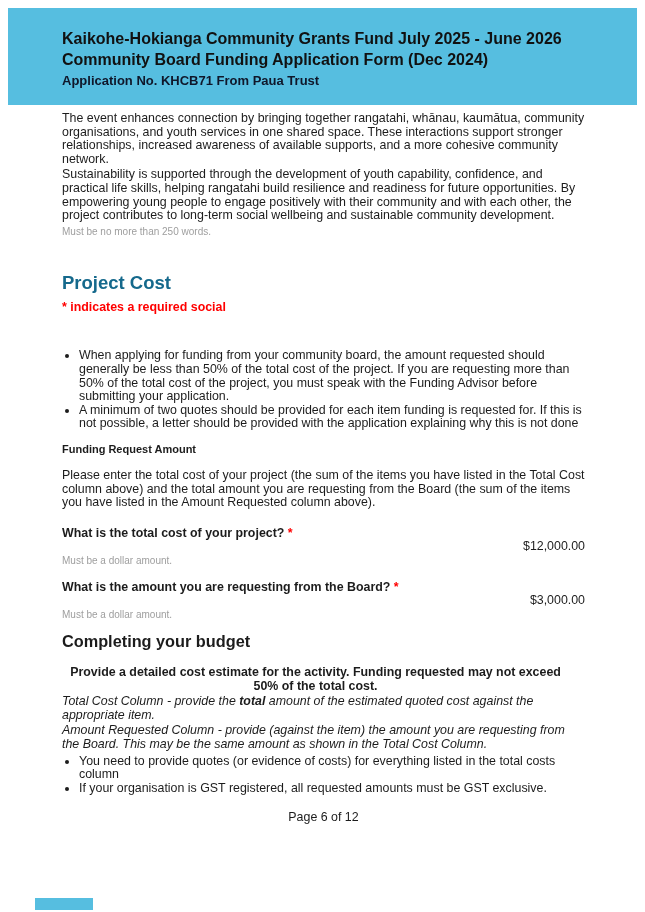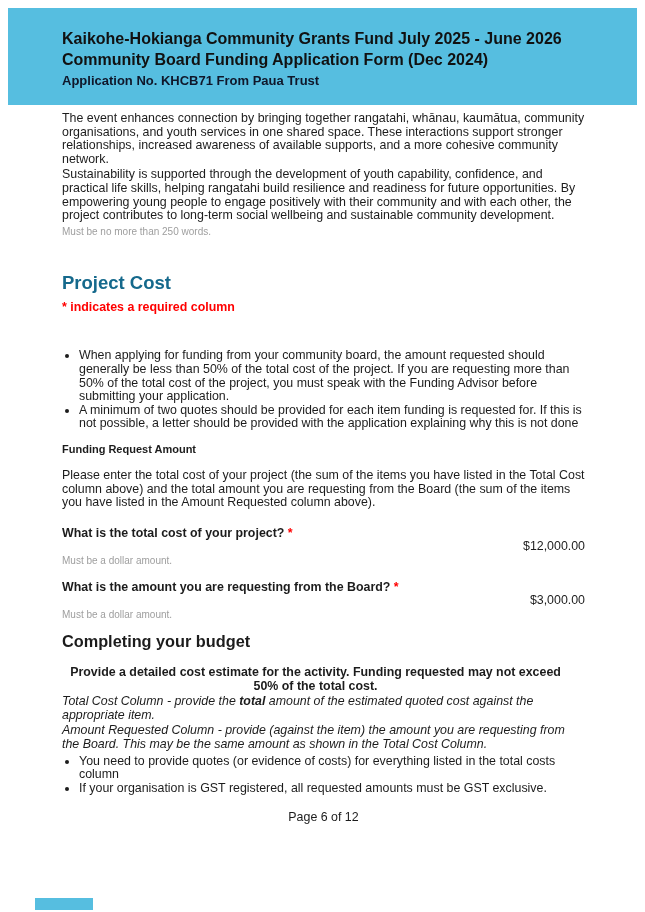--- a/index.html
+++ b/index.html
@@ -98,21 +98,21 @@
   </header>
 
   <main class="content">
 
     <p>The event enhances connection by bringing together rangatahi, whānau, kaumātua, community organisations, and youth services in one shared space. These interactions support stronger relationships, increased awareness of available supports, and a more cohesive community network.</p>
     <p>Sustainability is supported through the development of youth capability, confidence, and practical life skills, helping rangatahi build resilience and readiness for future opportunities. By empowering young people to engage positively with their community and with each other, the project contributes to long-term social wellbeing and sustainable community development.</p>
     <div class="hint">Must be no more than 250 words.</div>
 
     <h2 class="section-teal">Project Cost</h2>
 
-    <div class="required-note">* indicates a required column</div>
+    <div class="required-note">* indicates a required social</div>
 
     <ul class="guidelines">
       <li>When applying for funding from your community board, the amount requested should generally be less than 50% of the total cost of the project. If you are requesting more than 50% of the total cost of the project, you must speak with the Funding Advisor before submitting your application.</li>
       <li>A minimum of two quotes should be provided for each item funding is requested for. If this is not possible, a letter should be provided with the application explaining why this is not done</li>
     </ul>
 
     <h3 class="sub">Funding Request Amount</h3>
 
     <p class="intro">Please enter the total cost of your project (the sum of the items you have listed in the Total Cost column above) and the total amount you are requesting from the Board (the sum of the items you have listed in the Amount Requested column above).</p>
 

